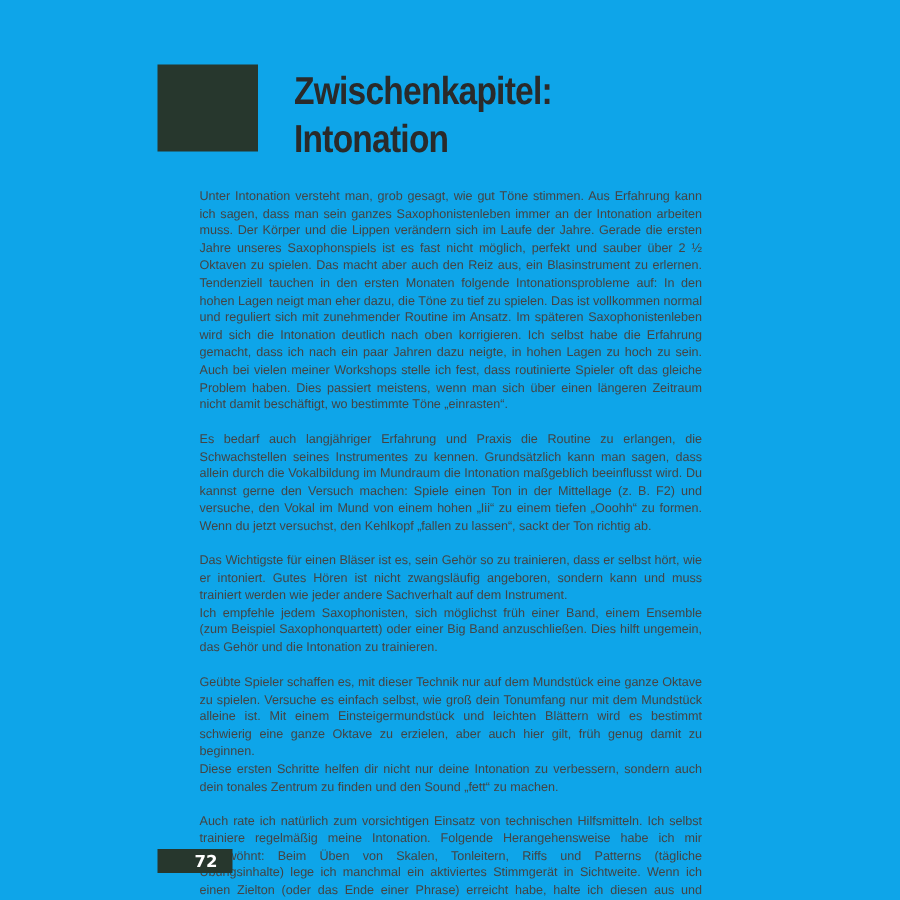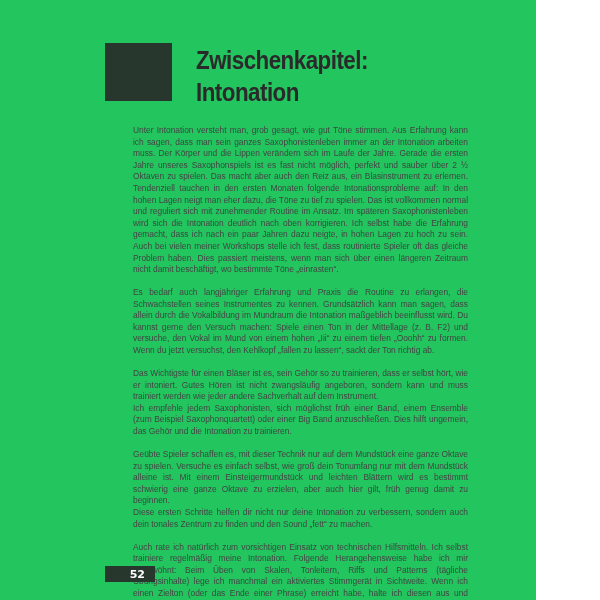--- a/index.html
+++ b/index.html
@@ -1,18 +1,18 @@
 <!DOCTYPE html>
 <html><head>
 <meta charset="utf-8">
 <style>
   html, body { margin:0; padding:0; }
   body { width:600px; height:600px; background:#ffffff; position:relative; overflow:hidden;
          font-family:"Liberation Sans", sans-serif; color:#3a3a3a; }
-  .page { position:absolute; left:0; top:0; width:536px; height:600px; background:#22c55e; }
+  .page { position:absolute; left:0; top:0; width:600px; height:600px; background:#0ea5e9; }
   .chapter-block { position:absolute; left:105px; top:43px; width:67px; height:58px; background:#27372d; }
   .title { position:absolute; left:196px; top:44px; margin:0; font-family:"Liberation Sans", sans-serif;
            font-weight:bold; font-size:26px; line-height:32px; color:#2a2a2a; letter-spacing:-0.6px;
            transform:scaleX(0.86); transform-origin:left top; white-space:nowrap; }
   .title span { display:block; }
   .body { position:absolute; left:133px; top:125px; width:335px; font-size:8.4px; line-height:11.6px;
           color:#444; text-align:justify; }
   .body p { margin:0 0 11.4px 0; }
   .page-number-box { position:absolute; left:105px; top:566px; width:50px; height:16px; background:#27372d;
                      display:flex; align-items:center; justify-content:flex-end; box-sizing:border-box; padding-right:10px; }
@@ -33,15 +33,15 @@
     <p>Unter Intonation versteht man, grob gesagt, wie gut Töne stimmen. Aus Erfahrung kann ich sagen, dass man sein ganzes Saxophonistenleben immer an der Intonation arbeiten muss. Der Körper und die Lippen verändern sich im Laufe der Jahre. Gerade die ersten Jahre unseres Saxophonspiels ist es fast nicht möglich, perfekt und sauber über 2 ½ Oktaven zu spielen. Das macht aber auch den Reiz aus, ein Blasinstrument zu erlernen. Tendenziell tauchen in den ersten Monaten folgende Intonationsprobleme auf: In den hohen Lagen neigt man eher dazu, die Töne zu tief zu spielen. Das ist vollkommen normal und reguliert sich mit zunehmender Routine im Ansatz. Im späteren Saxophonistenleben wird sich die Intonation deutlich nach oben korrigieren. Ich selbst habe die Erfahrung gemacht, dass ich nach ein paar Jahren dazu neigte, in hohen Lagen zu hoch zu sein. Auch bei vielen meiner Workshops stelle ich fest, dass routinierte Spieler oft das gleiche Problem haben. Dies passiert meistens, wenn man sich über einen längeren Zeitraum nicht damit beschäftigt, wo bestimmte Töne „einrasten“.</p>
     <p>Es bedarf auch langjähriger Erfahrung und Praxis die Routine zu erlangen, die Schwachstellen seines Instrumentes zu kennen. Grundsätzlich kann man sagen, dass allein durch die Vokalbildung im Mundraum die Intonation maßgeblich beeinflusst wird. Du kannst gerne den Versuch machen: Spiele einen Ton in der Mittellage (z. B. F2) und versuche, den Vokal im Mund von einem hohen „Iii“ zu einem tiefen „Ooohh“ zu formen. Wenn du jetzt versuchst, den Kehlkopf „fallen zu lassen“, sackt der Ton richtig ab.</p>
     <p style="white-space:pre-line">Das Wichtigste für einen Bläser ist es, sein Gehör so zu trainieren, dass er selbst hört, wie er intoniert. Gutes Hören ist nicht zwangsläufig angeboren, sondern kann und muss trainiert werden wie jeder andere Sachverhalt auf dem Instrument.
 Ich empfehle jedem Saxophonisten, sich möglichst früh einer Band, einem Ensemble (zum Beispiel Saxophonquartett) oder einer Big Band anzuschließen. Dies hilft ungemein, das Gehör und die Intonation zu trainieren.</p>
     <p style="white-space:pre-line">Geübte Spieler schaffen es, mit dieser Technik nur auf dem Mundstück eine ganze Oktave zu spielen. Versuche es einfach selbst, wie groß dein Tonumfang nur mit dem Mundstück alleine ist. Mit einem Einsteigermundstück und leichten Blättern wird es bestimmt schwierig eine ganze Oktave zu erzielen, aber auch hier gilt, früh genug damit zu beginnen.
 Diese ersten Schritte helfen dir nicht nur deine Intonation zu verbessern, sondern auch dein tonales Zentrum zu finden und den Sound „fett“ zu machen.</p>
     <p>Auch rate ich natürlich zum vorsichtigen Einsatz von technischen Hilfsmitteln. Ich selbst trainiere regelmäßig meine Intonation. Folgende Herangehensweise habe ich mir angewöhnt: Beim Üben von Skalen, Tonleitern, Riffs und Patterns (tägliche Übungsinhalte) lege ich manchmal ein aktiviertes Stimmgerät in Sichtweite. Wenn ich einen Zielton (oder das Ende einer Phrase) erreicht habe, halte ich diesen aus und kontrolliere, wo der Ton auf dem</p>
   </div>
 
   <div class="page-number-box">
-    <span class="page-number">52</span>
+    <span class="page-number">72</span>
   </div>
 </div>
 
 </body></html>

